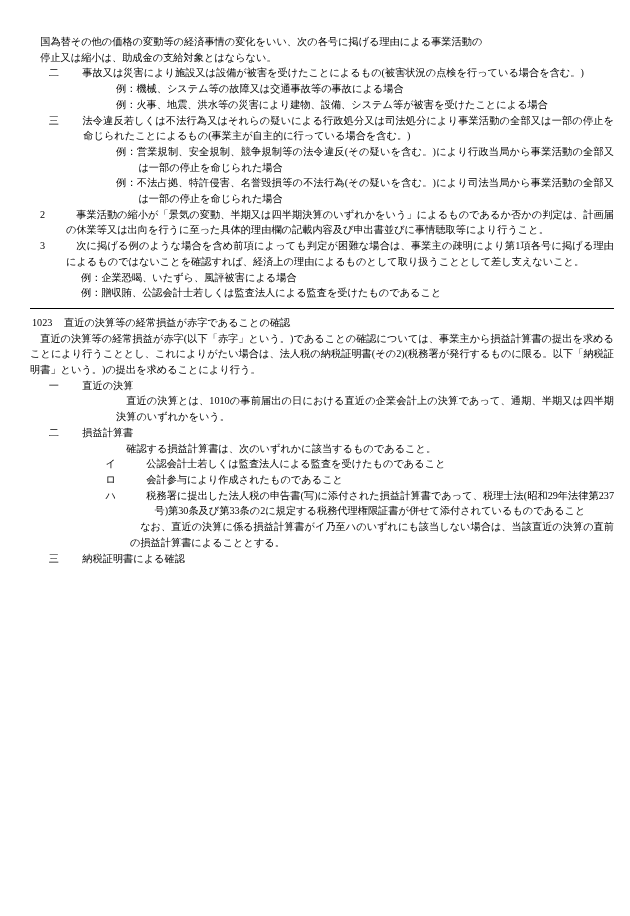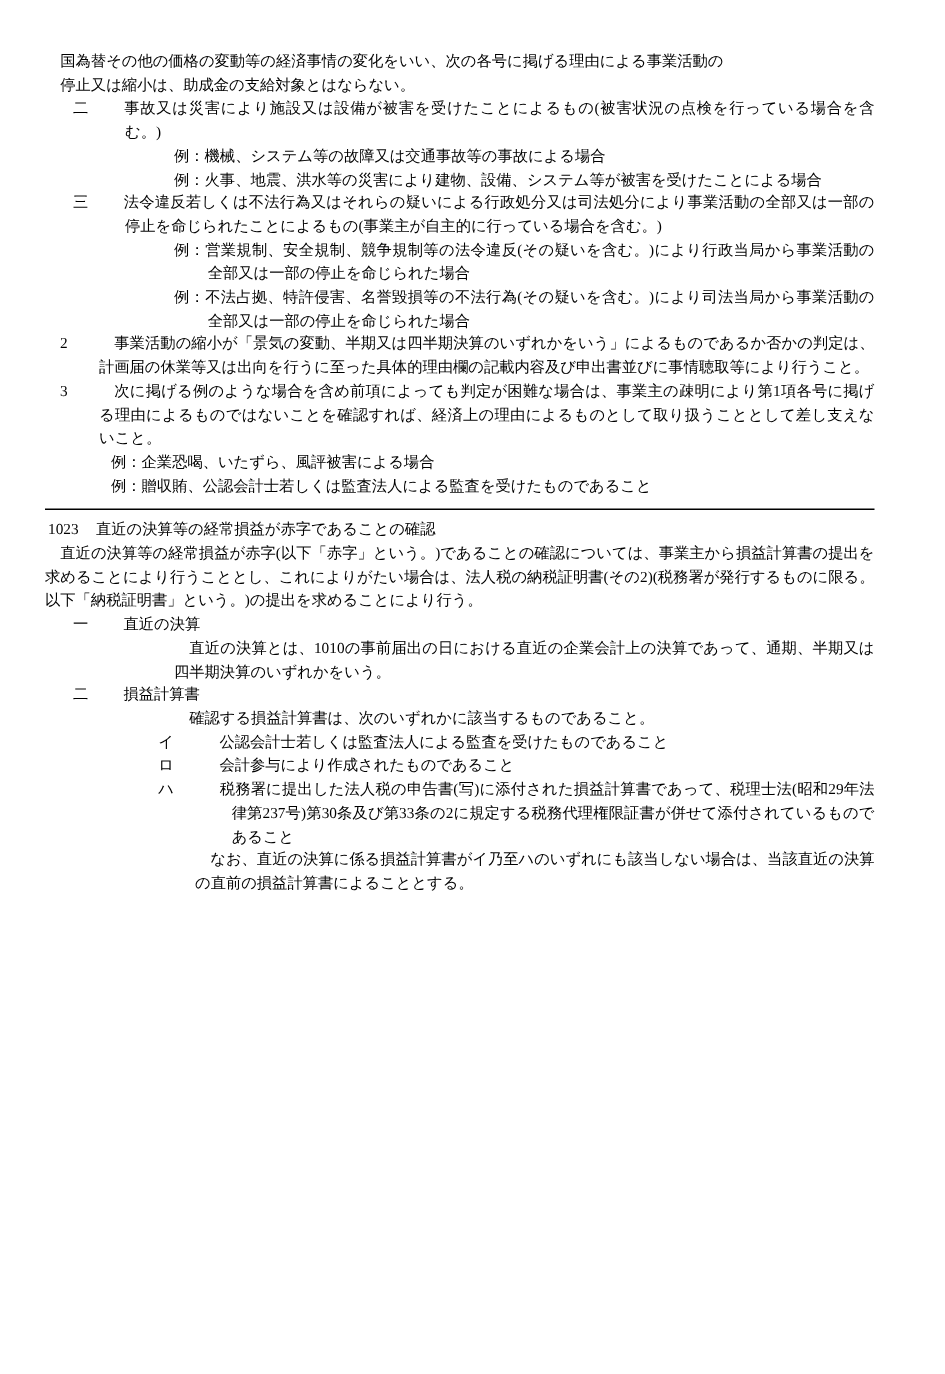--- a/index.html
+++ b/index.html
@@ -13,21 +13,21 @@
     font-family: "Liberation Serif", "DejaVu Serif", serif;
     color: #000000;
     font-size: 10.2px;
     line-height: 1.54;
   }
   .page {
     position: relative;
     width: 630px;
     height: 801px;
     box-sizing: border-box;
-    padding: 34px 47px 10px 30px;
+    padding: 34px 16px 10px 30px;
   }
   .block {
     position: relative;
   }
   .l1 { margin-left: 36px; }
   .l2 { margin-left: 50px; }
   .l3 { margin-left: 64px; }
 
   p {
     margin: 0;
@@ -117,21 +117,21 @@
     <div class="num">2</div>
     <div class="txt">
       <p class="ind1">事業活動の縮小が「景気の変動、半期又は四半期決算のいずれかをいう」によるものであるか否かの判定は、計画届の休業等又は出向を行うに至った具体的理由欄の記載内容及び申出書並びに事情聴取等により行うこと。</p>
     </div>
   </div>
 
   <div class="block num-row">
     <div class="num">3</div>
     <div class="txt">
       <p class="ind1">次に掲げる例のような場合を含め前項によっても判定が困難な場合は、事業主の疎明により第1項各号に掲げる理由によるものではないことを確認すれば、経済上の理由によるものとして取り扱うこととして差し支えないこと。</p>
-      <div style="margin-left:8px">
+      <div style="margin-left:15px">
         <p class="hang-ex">例：企業恐喝、いたずら、風評被害による場合</p>
         <p class="hang-ex">例：贈収賄、公認会計士若しくは監査法人による監査を受けたものであること</p>
       </div>
     </div>
   </div>
 
   <hr class="sep">
 
   <div class="block sect-head">
     <div class="sect-num">1023</div>
@@ -157,14 +157,17 @@
     <div class="l3">
       <p class="hang-iroha"><span class="hang-mark">イ</span><span>公認会計士若しくは監査法人による監査を受けたものであること</span></p>
       <p class="hang-iroha"><span class="hang-mark">ロ</span><span>会計参与により作成されたものであること</span></p>
       <p class="hang-iroha"><span class="hang-mark">ハ</span><span>税務署に提出した法人税の申告書(写)に添付された損益計算書であって、税理士法(昭和29年法律第237号)第30条及び第33条の2に規定する税務代理権限証書が併せて添付されているものであること</span></p>
     </div>
     <div class="l3">
       <p class="ind1">なお、直近の決算に係る損益計算書がイ乃至ハのいずれにも該当しない場合は、当該直近の決算の直前の損益計算書によることとする。</p>
     </div>
   </div>
 
+  <div class="block l1">
+    <p class="hang"><span class="hang-mark">三</span><span>納税証明書による確認</span></p>
+  </div>
 
 </div>
 
 </body></html>

